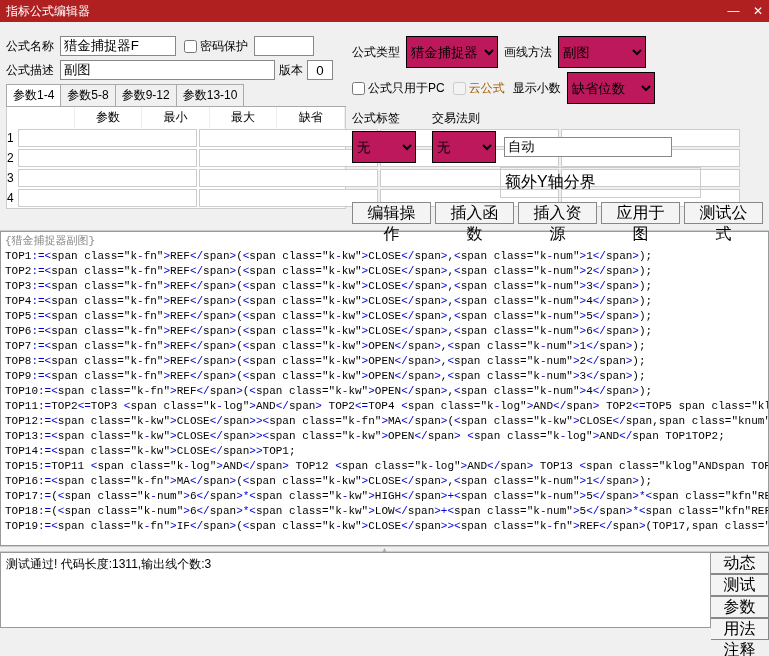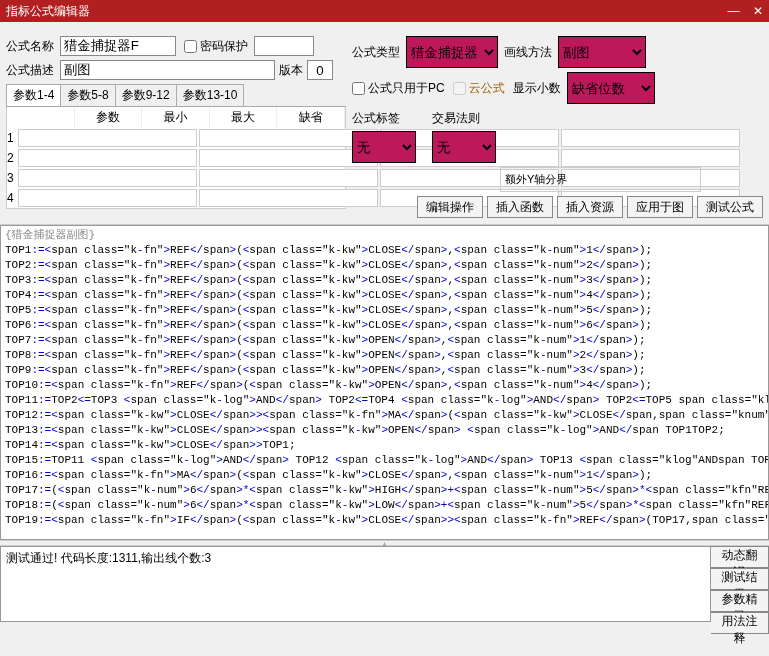--- a/index.html
+++ b/index.html
@@ -17,24 +17,24 @@
 .cb { margin: 0 3px 0 8px; }
 .tabs { display: flex; margin-top: 4px; border-bottom: 1px solid #aaa; }
 .tab { border: 1px solid #aaa; border-bottom: none; padding: 2px 6px; background: #f0f0f0; margin-right: -1px; font-size: 12px; cursor: pointer; }
 .tab.active { background: #fff; }
 .paramgrid { border: 1px solid #ccc; border-top: none; background: #fff; }
 .phead { display: flex; }
 .phead div { flex: 1; text-align: center; padding: 2px 0; border-right: 1px solid #eee; }
 .prow { display: flex; align-items: center; }
 .prow .num { width: 12px; text-align: right; padding-right: 3px; }
 .prow input { flex: 1; border: 1px solid #ccc; height: 18px; margin: 1px; }
-.btn { background: #f4f4f4; border: 1px solid #888; height: 22px; padding: 0 8px; cursor: pointer; font-size: 12px; }
+.btn { background: #f4f4f4; border: 1px solid #888; height: 22px; padding: 0 8px; cursor: pointer; font-size: 16px; }
 .actionrow { display: flex; gap: 4px; margin-top: 4px; }
 .grp { border: 1px solid #ccc; padding: 4px; margin-top: 2px; }
-.grp .grplbl { font-size: 11px; }
+.grp .grplbl { font-size: 16px; }
 .code { background: #fff; border: 1px solid #999; height: 315px; overflow: auto; padding: 2px 4px; font-family: Consolas, "Courier New", monospace; font-size: 11px; line-height: 15px; white-space: pre; }
 .code .hdr { color: #888; }
 .k-op { color: #00c; }
 .divider { height: 6px; background: #f0f0f0; border-top: 1px solid #ccc; border-bottom: 1px solid #ccc; cursor: row-resize; display:flex; align-items:center; justify-content:center; color:#aaa; font-size:8px;}
 .bottom { display: flex; height: 76px; }
 .msg { flex: 1; background: #fff; border: 1px solid #999; padding: 3px 5px; }
 .sidebtns { width: 58px; display: flex; flex-direction: column; }
 .sidebtns .btn { flex: 1; border-left: none; border-top: 1px solid #888; }
 .sidebtns .btn:first-child { border-top: 1px solid #888; }
 .valrow { display: flex; align-items: center; gap: 3px; margin-top: 3px; }
@@ -134,20 +134,21 @@
       <span class="lbl2">公式标签</span>
       <span style="width:26px"></span>
       <span class="lbl2">交易法则</span>
       <span style="width:14px"></span>
     </div>
     <div class="row">
       <select class="sel" style="width:64px"><option>无</option></select>
       <span style="width:16px"></span>
       <select class="sel" style="width:64px"><option>无</option></select>
       <span style="width:8px"></span>
+      <input type="text" class="fld" style="width: 168px;" value="自动">
     </div>
     <div class="grp" style="margin-left:148px; margin-right:62px;">
       <span class="grplbl">额外Y轴分界</span>
     </div>
     <div class="actionrow" style="justify-content:flex-end;">
       <button class="btn">编辑操作</button>
       <button class="btn">插入函数</button>
       <button class="btn">插入资源</button>
       <button class="btn">应用于图</button>
       <button class="btn">测试公式</button>

